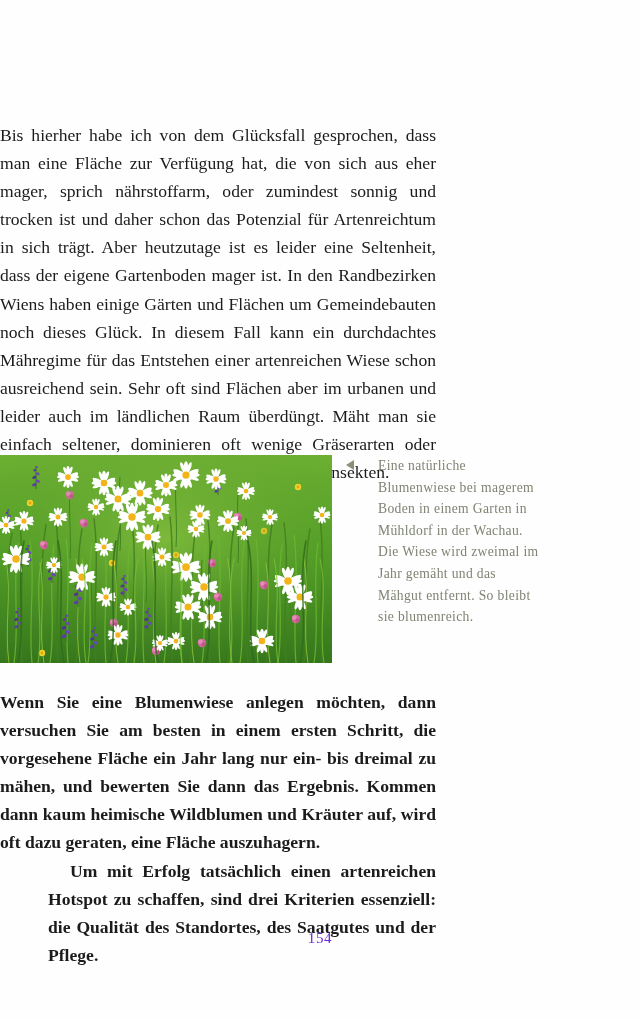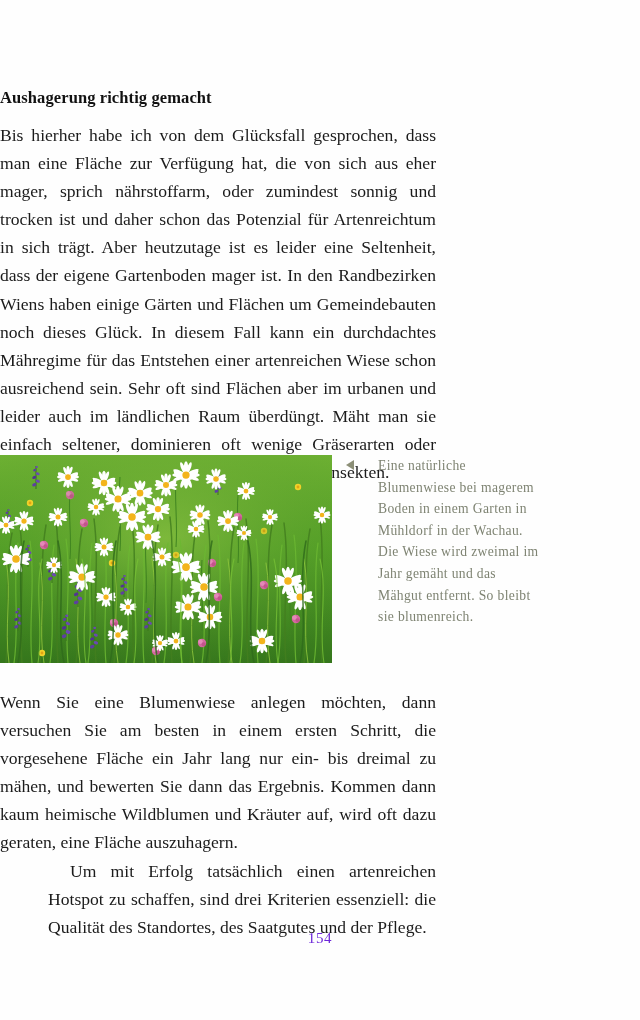--- a/index.html
+++ b/index.html
@@ -43,21 +43,21 @@
     text-align: justify;
     text-justify: inter-word;
     color: #1b1b1b;
     hyphens: manual;
   }
 
   .para-top { top: 121px; }
   .para-bottom { top: 688px; }
 
   .para .indent { display: block; text-indent: 1.25em; padding-left: 48px; }
-  .para p { margin: 0; }
+  .para p { margin: 0; font-weight: bold; }
 
   
   .photo {
     position: absolute;
     left: 0px;
     top: 455px;
     width: 332px;
     height: 208px;
     overflow: hidden;
     background: #4f9a24;
@@ -102,21 +102,20 @@
     letter-spacing: 0.6px;
     color: #6d28d9;
     font-variant-numeric: oldstyle-nums;
   }
 </style>
 </head>
 <body>
 
 <div class="page">
 
-  <div class="heading">Aushagerung richtig gemacht</div>
 
   <div class="para para-top">Bis hierher habe ich von dem Glücksfall gesprochen, dass man eine Fläche zur Verfügung hat, die von sich aus eher mager, sprich nährstoffarm, oder zumindest sonnig und trocken ist und daher schon das Potenzial für Artenreichtum in sich trägt. Aber heutzutage ist es leider eine Seltenheit, dass der eigene Gartenboden mager ist. In den Randbezirken Wiens haben einige Gärten und Flächen um Gemeindebauten noch dieses Glück. In diesem Fall kann ein durchdachtes Mähregime für das Entstehen einer artenreichen Wiese schon ausreichend sein. Sehr oft sind Flächen aber im urbanen und leider auch im ländlichen Raum überdüngt. Mäht man sie einfach seltener, dominieren oft wenige Gräserarten oder Neophyten ohne viel Mehrwert für heimische Insekten.</div>
 
   <div class="photo">
     <svg viewBox="0 0 332 208" preserveAspectRatio="none">
       <defs>
         <linearGradient id="gbg" x1="0" y1="0" x2="0" y2="1">
           <stop offset="0%" stop-color="#6fb233"></stop>
           <stop offset="45%" stop-color="#53a027"></stop>
           <stop offset="100%" stop-color="#35761c"></stop>

